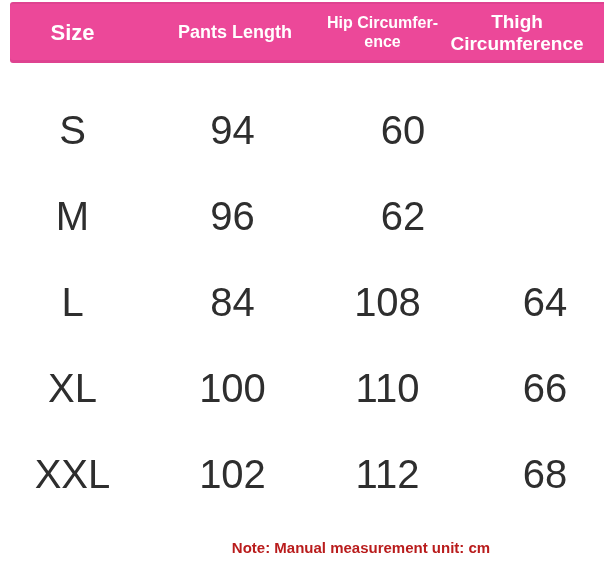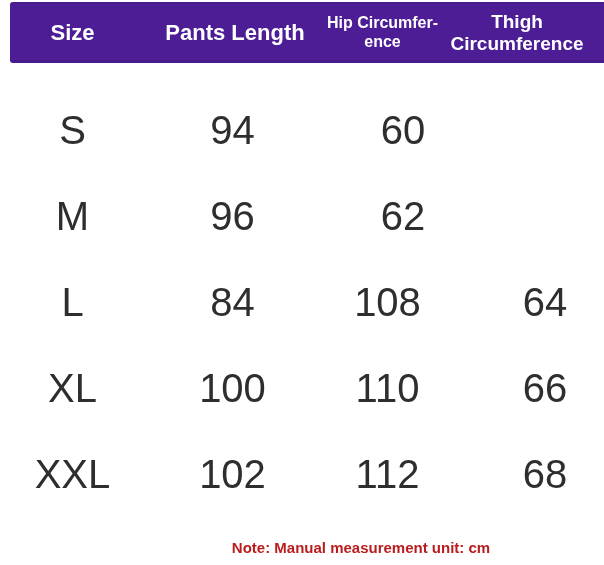--- a/index.html
+++ b/index.html
@@ -18,41 +18,41 @@
     position: absolute;
     inset: 0;
   }
   
   .header-bar {
     position: absolute;
     left: 10px;
     top: 2px;
     width: 594px;
     height: 61px;
-    background: #4c1d95;
+    background: #ec4899;
     border-radius: 3px 0 0 3px;
     display: grid;
     grid-template-columns: 125px 200px 95px 174px;
     align-items: stretch;
     box-shadow: inset 0 2px 0 rgba(0,0,0,0.06), inset 0 -3px 0 rgba(0,0,0,0.06);
   }
   .hcell {
     display: flex;
     flex-direction: column;
     align-items: center;
     justify-content: center;
     text-align: center;
     color: #ffffff;
     font-weight: 700;
     line-height: 1.15;
     overflow: visible;
   }
   .hcell span { display: block; white-space: nowrap; }
   .hc1 { font-size: 22px; }
-  .hc2 { font-size: 22px; }
+  .hc2 { font-size: 18px; }
   .hc3 { font-size: 16px; }
   .hc4 { font-size: 19px; }
   
   .tbody {
     position: absolute;
     top: 63px;
     left: 0;
     width: 604px;
     padding-top: 24px;
   }

